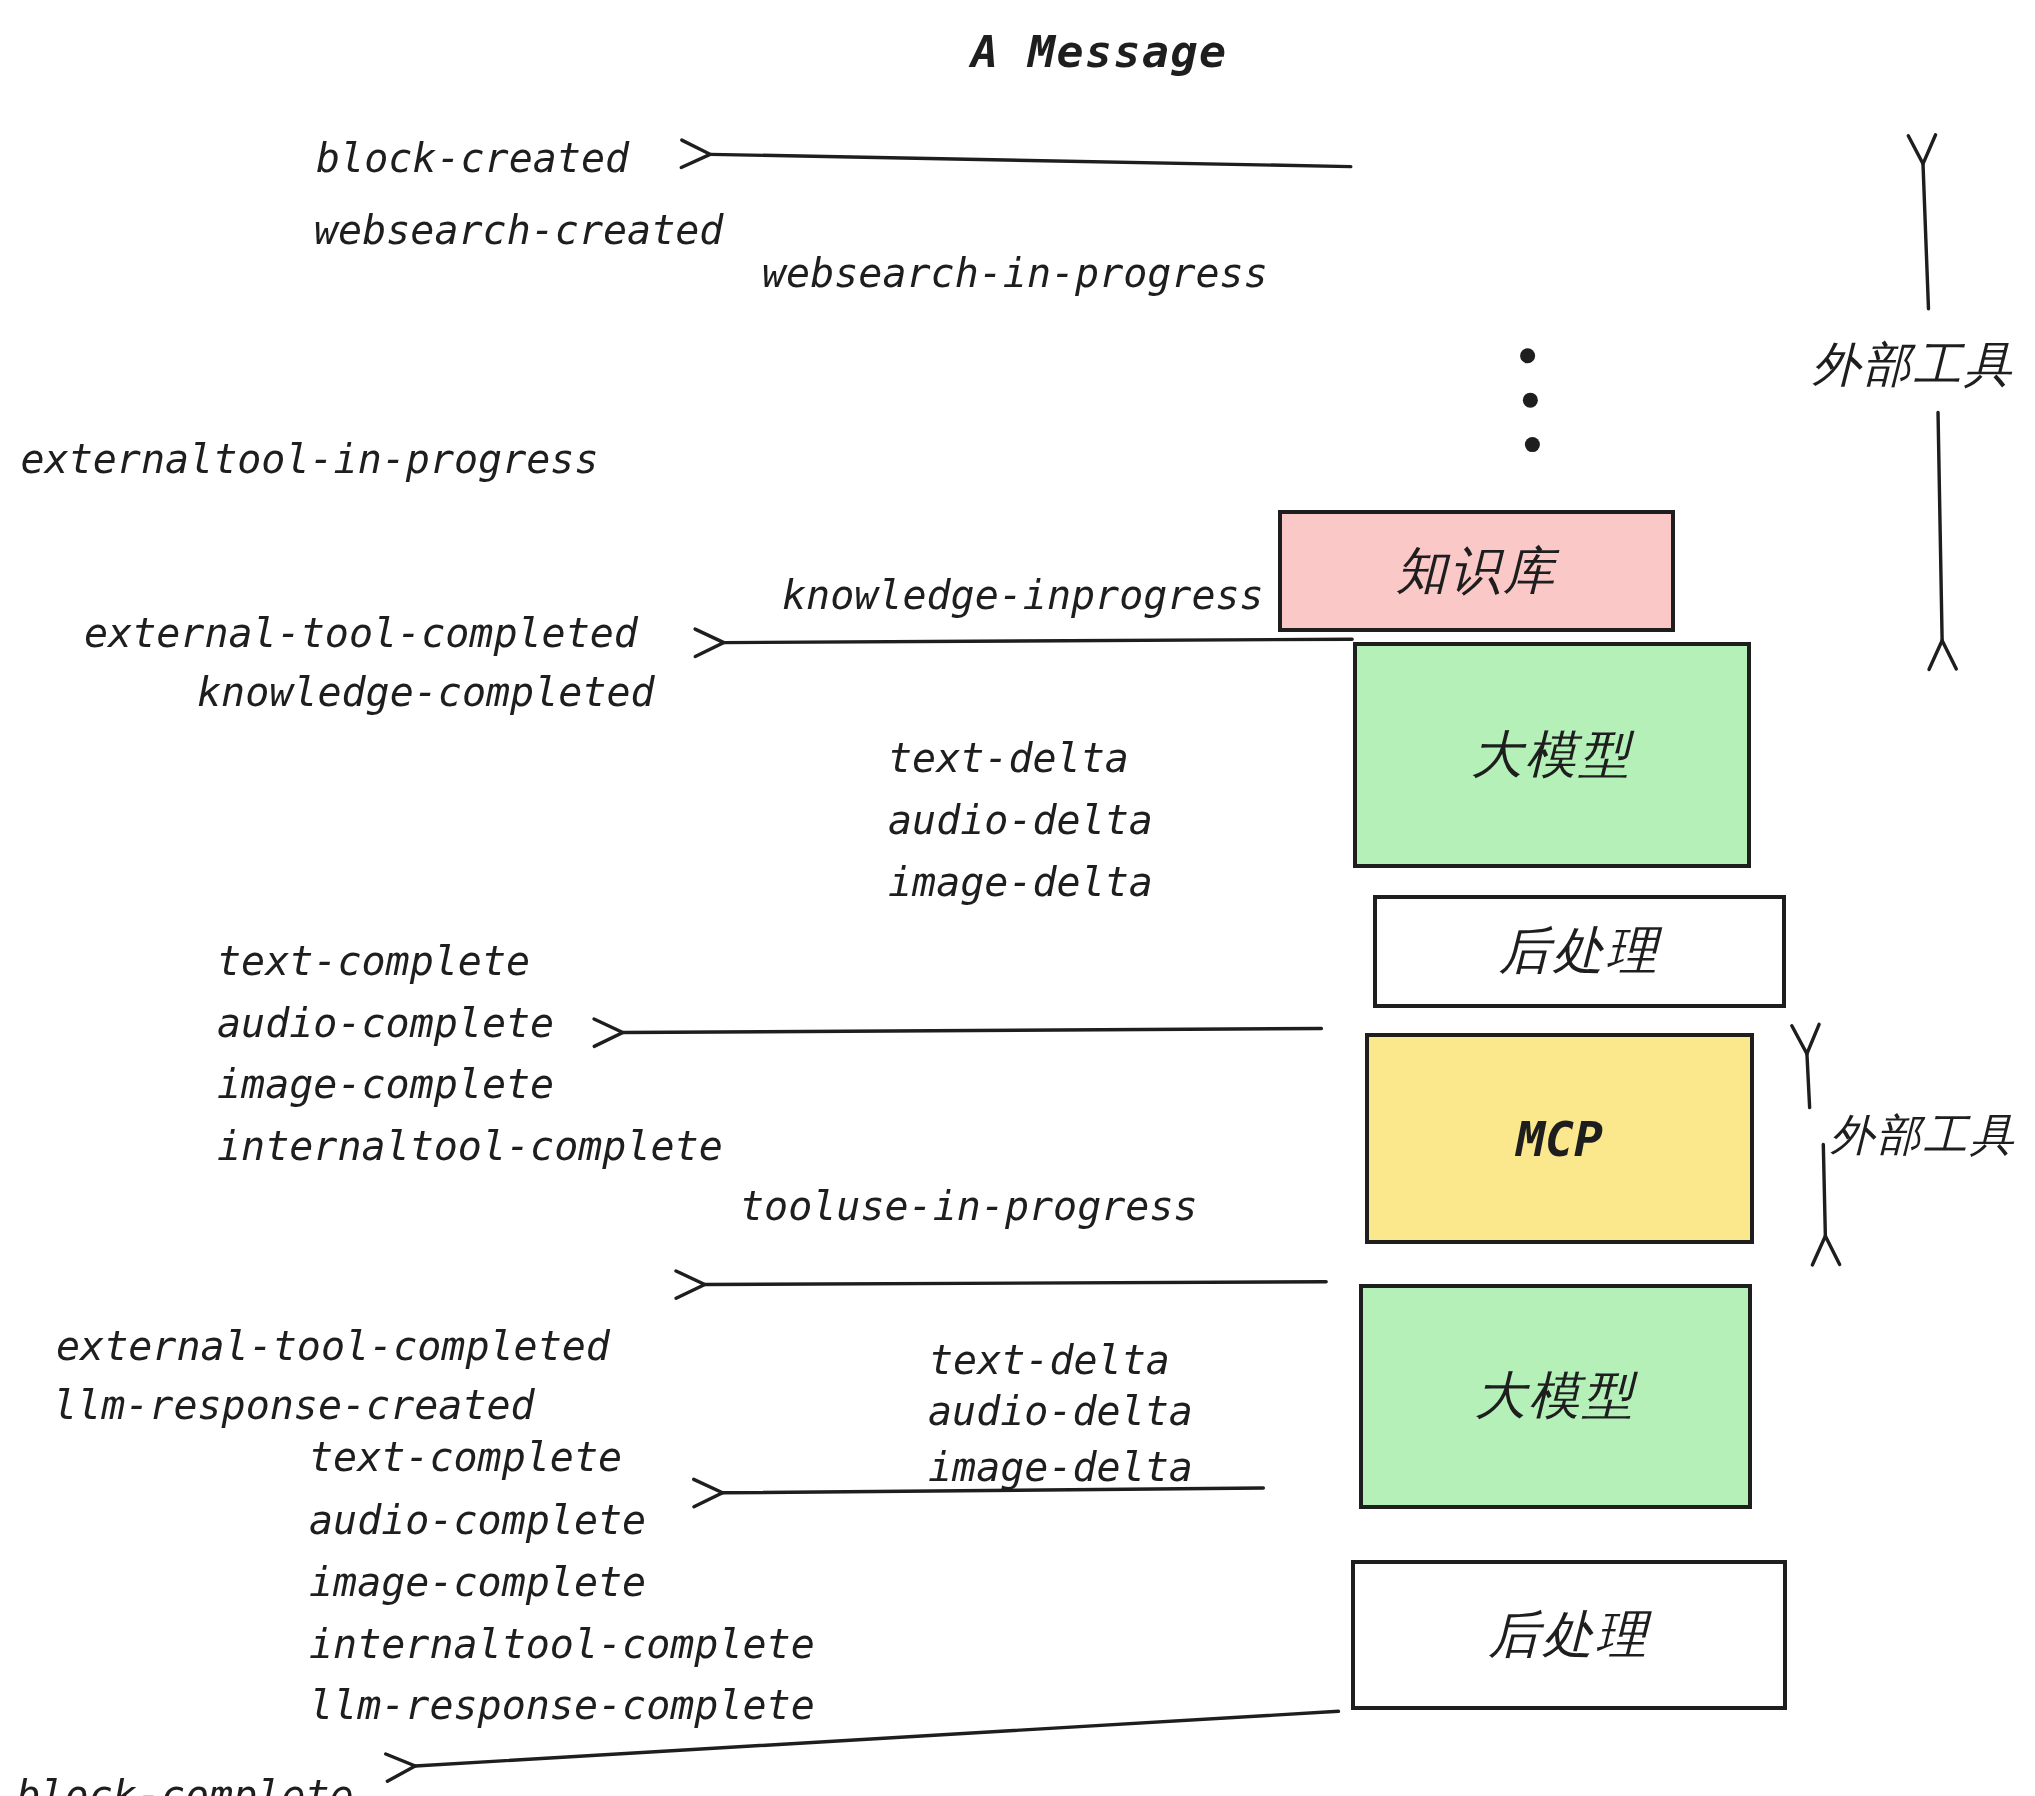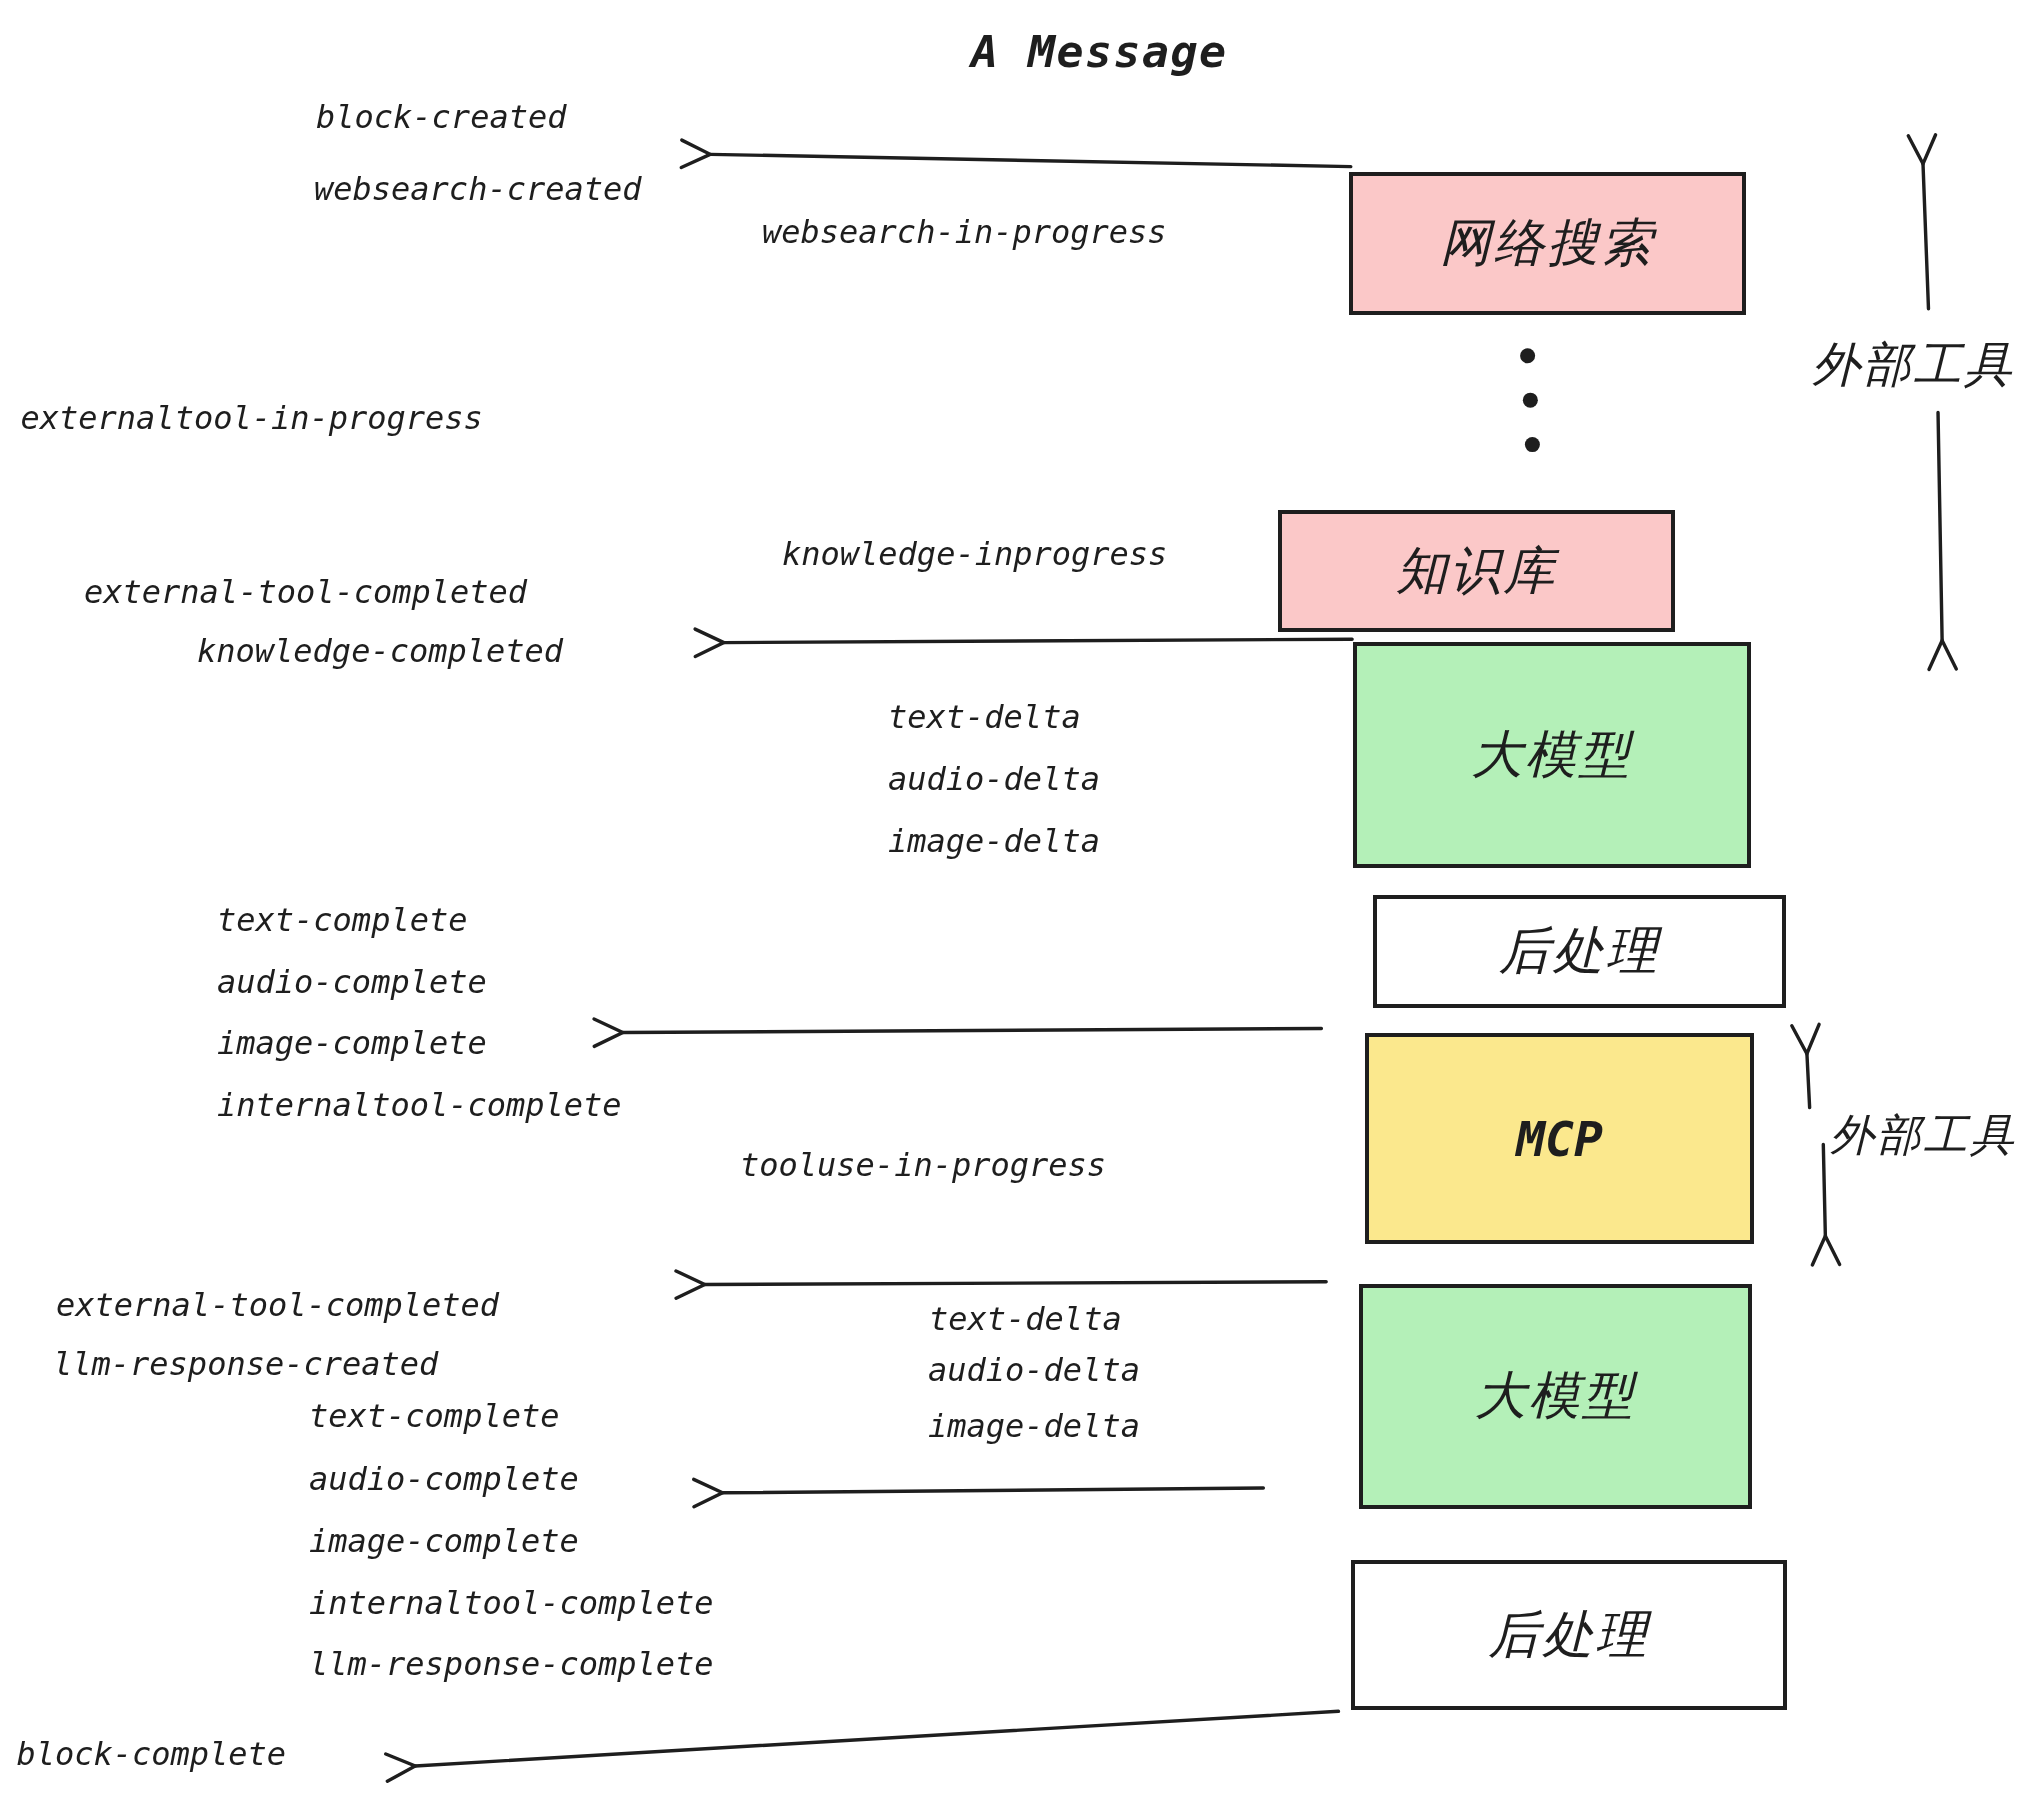--- a/index.html
+++ b/index.html
@@ -17,23 +17,24 @@
   .title{
     position:absolute;
     left:971px; top:24.6px;
     font-size:45px;
     font-weight:bold;
     letter-spacing:1.4px;
     white-space:nowrap;
   }
   .ev{
     position:absolute;
-    font-size:32px;
+    font-size:40px;
     white-space:nowrap;
     line-height:1.05;
+    margin-top:36px;
   }
   .box{
     position:absolute;
     box-sizing:border-box;
     border:4.1px solid #1e1e1e;
     display:flex;
     align-items:center;
     justify-content:center;
   }
   .box .lbl{
@@ -94,23 +95,20 @@
   <div class="ev mono" style="left:929px;top:1303px">text-delta</div>
   <div class="ev mono" style="left:928px;top:1354px">audio-delta</div>
   <div class="ev mono" style="left:928px;top:1410px">image-delta</div>
   <div class="ev mono" style="left:309px;top:1400px">text-complete</div>
   <div class="ev mono" style="left:309px;top:1463px">audio-complete</div>
   <div class="ev mono" style="left:309px;top:1525px">image-complete</div>
   <div class="ev mono" style="left:309px;top:1587px">internaltool-complete</div>
   <div class="ev mono" style="left:16.4px;top:1738px">block-complete</div>
   <div class="ev mono" style="left:309px;top:1648px">llm-response-complete</div>
 
-  <div class="box" style="left: 1349px; top: 172px; width: 397px; height: 143px; background-color: rgb(251, 200, 200);">
-    <span class="lbl cjk">网络搜索</span>
-  </div>
   <div class="box" style="left: 1278px; top: 510px; width: 397px; height: 122px; background-color: rgb(251, 200, 200);">
     <span class="lbl cjk">知识库</span>
   </div>
   <div class="box" style="left: 1353px; top: 642px; width: 398px; height: 226px; background-color: rgb(180, 240, 184);">
     <span class="lbl cjk">大模型</span>
   </div>
   <div class="box" style="left: 1373px; top: 895px; width: 413px; height: 113px; background-color: rgb(255, 255, 255);">
     <span class="lbl cjk">后处理</span>
   </div>
   <div class="box" style="left: 1365px; top: 1033px; width: 389px; height: 211px; background-color: rgb(251, 232, 141);">

